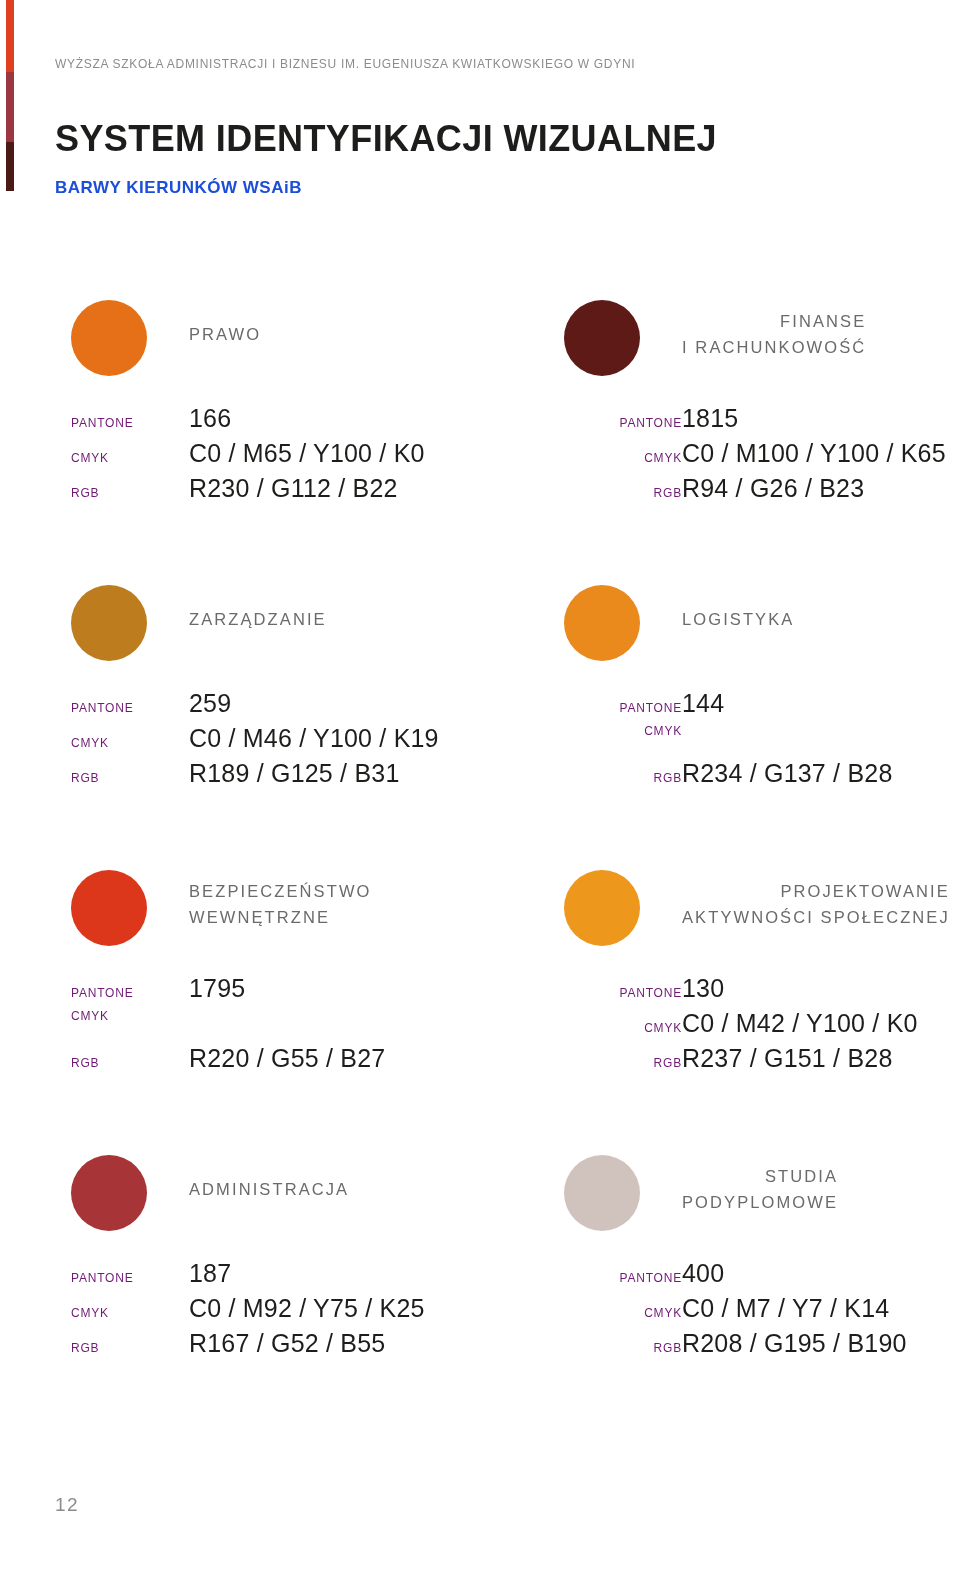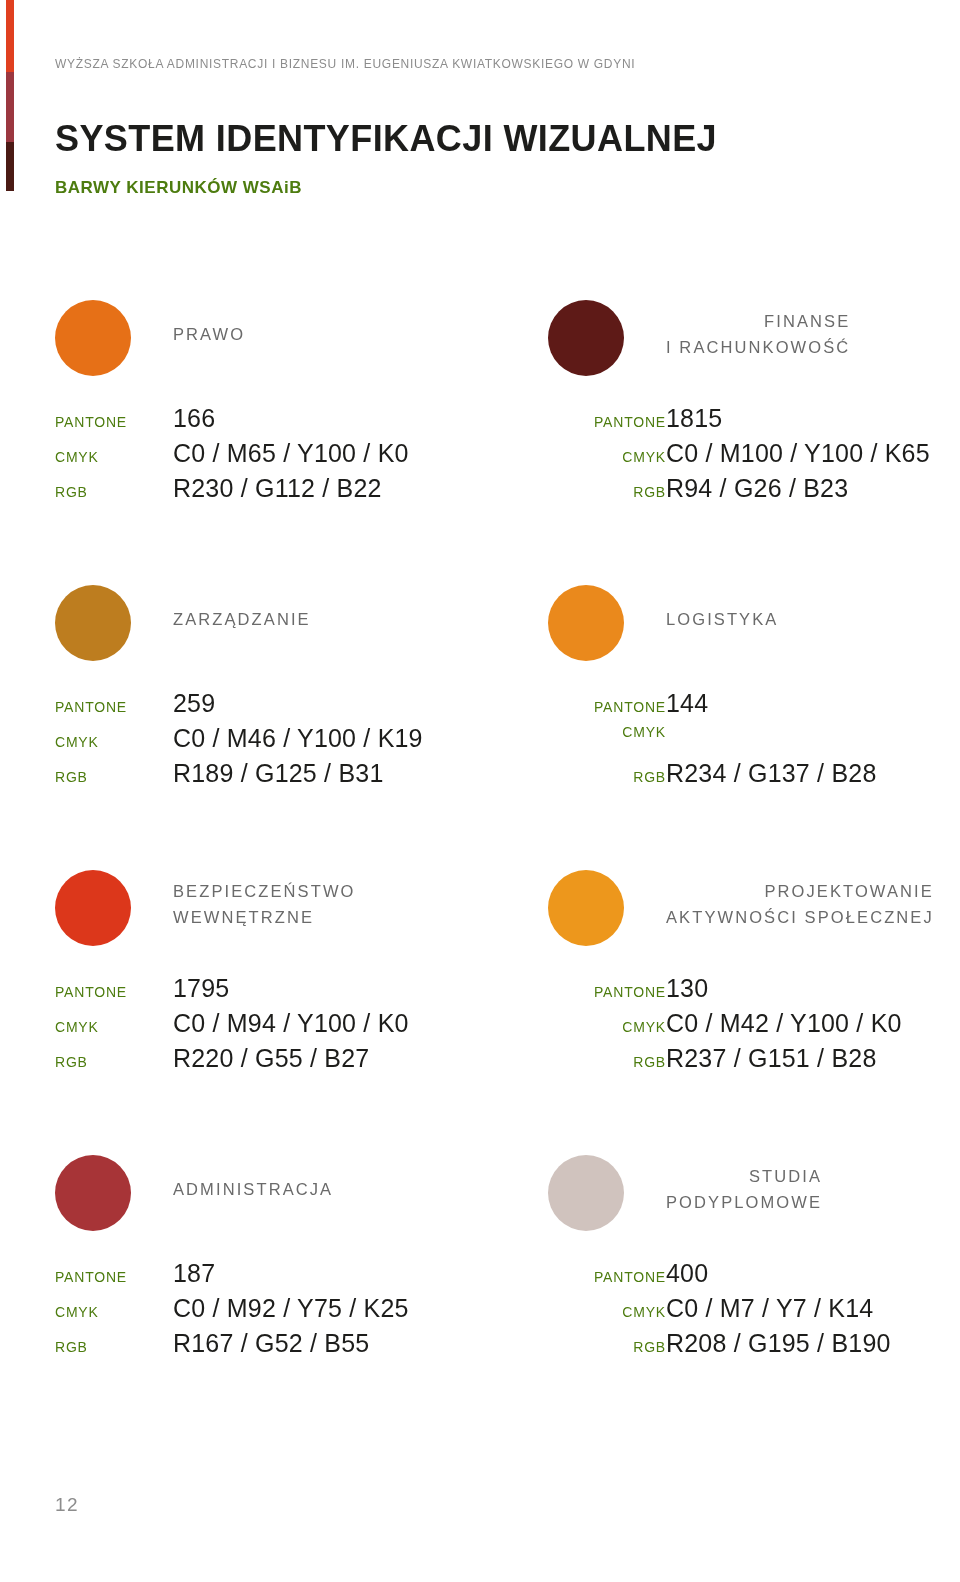--- a/index.html
+++ b/index.html
@@ -53,29 +53,29 @@
     font-weight: 700;
     white-space: nowrap;
   }
 
   .doc-subtitle {
     position: absolute;
     top: 178px;
     left: 0;
     font-size: 17px;
     letter-spacing: 0.5px;
-    color: #4d7c0f;
+    color: #1d4ed8;
     font-weight: 700;
     white-space: nowrap;
   }
 
   
   .grid {
     position: absolute;
-    left: 0;
+    left: 16px;
     top: 285px;
     width: 852px;
   }
   .row {
     position: relative;
     height: 285px;
   }
   .cell {
     position: absolute;
     top: 0;
@@ -115,23 +115,23 @@
     width: 100%;
   }
   .spec-row {
     display: flex;
     align-items: baseline;
     height: 35px;
   }
   .spec-label {
     width: 118px;
     flex: 0 0 118px;
-    font-size: 14px;
+    font-size: 12px;
     letter-spacing: 0.8px;
-    color: #4d7c0f;
+    color: #701a75;
     font-weight: 400;
   }
   .spec-value {
     font-size: 25px;
     letter-spacing: 0.2px;
     color: #1d1d1b;
     font-weight: 400;
     white-space: nowrap;
   }
 
@@ -258,21 +258,20 @@
         <div class="dept-name">BEZPIECZEŃSTWO
 WEWNĘTRZNE</div>
       </div>
       <div class="specs">
         <div class="spec-row">
           <div class="spec-label">PANTONE</div>
           <div class="spec-value">1795</div>
         </div>
         <div class="spec-row">
           <div class="spec-label">CMYK</div>
-          <div class="spec-value">C0 / M94 / Y100 / K0</div>
         </div>
         <div class="spec-row">
           <div class="spec-label">RGB</div>
           <div class="spec-value">R220 / G55 / B27</div>
         </div>
       </div>
     </div>
 
     <div class="cell right">
       <div class="swatch-head">

